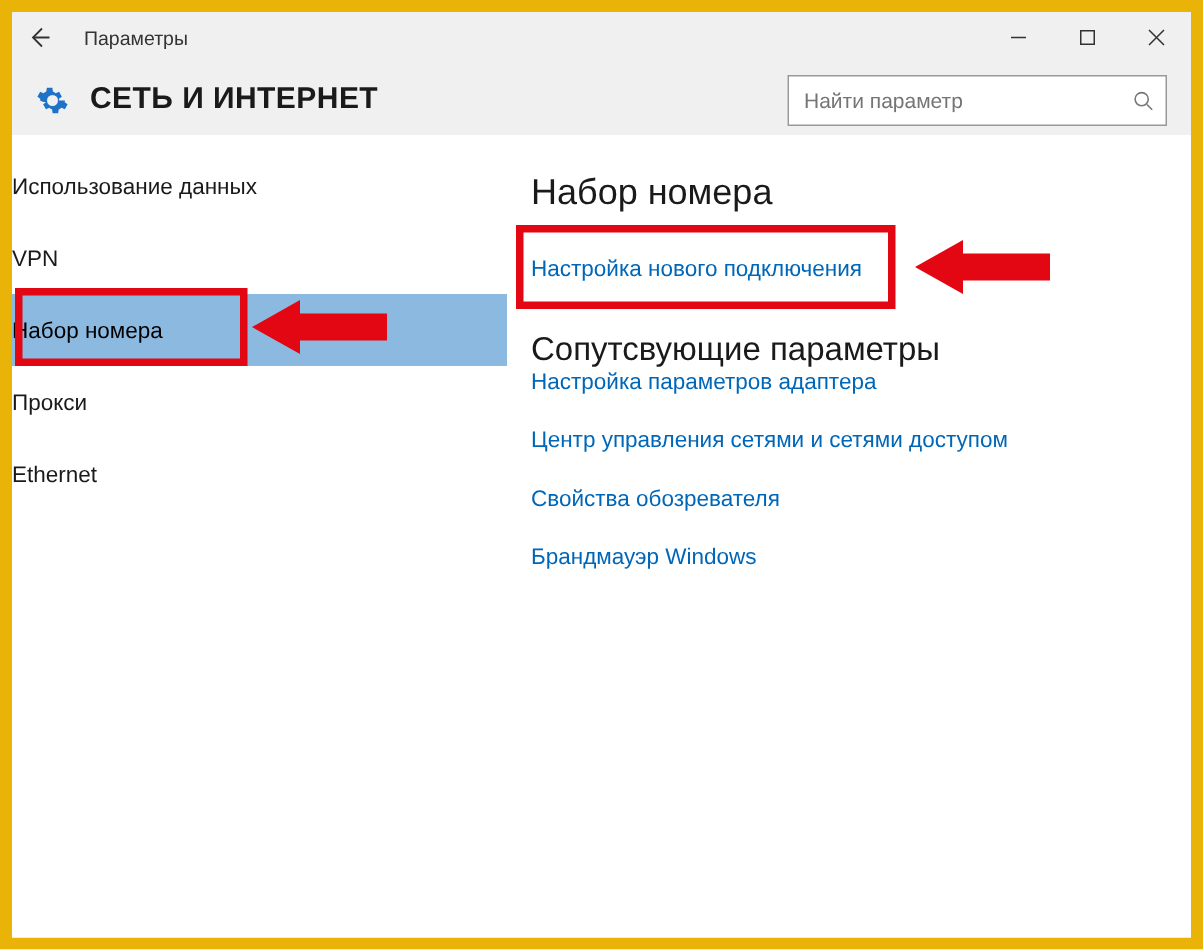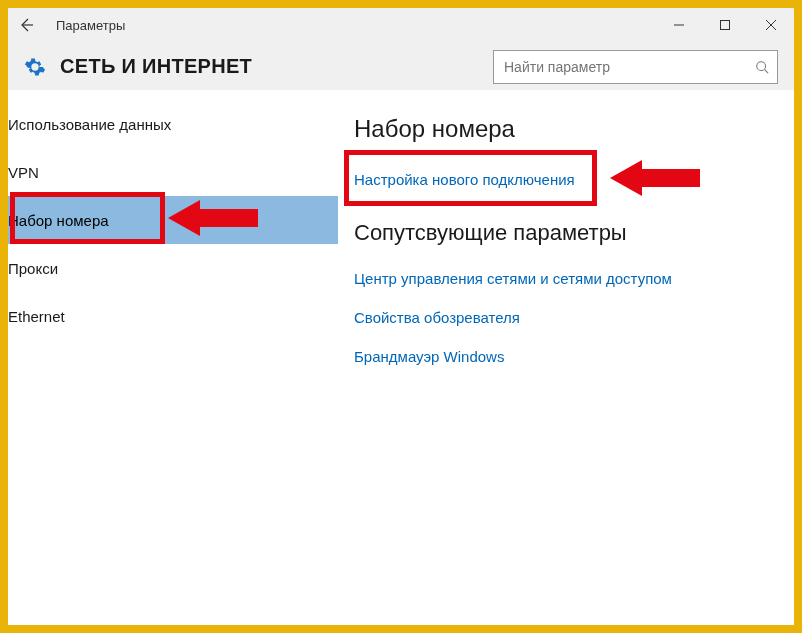--- a/index.html
+++ b/index.html
@@ -7,33 +7,33 @@
   .window { width: 802px; height: 633px; border: 8px solid #eab308; display: flex; flex-direction: column; background: #fff; }
   .titlebar { height: 34px; background: #f0f0f0; display: flex; align-items: center; position: relative; }
   .back-btn { width: 36px; height: 34px; display: flex; align-items: center; justify-content: center; font-size: 16px; color: #333; }
   .title-text { font-size: 13px; color: #333; margin-left: 12px; }
   .win-controls { position: absolute; right: 0; top: 0; display: flex; }
   .win-btn { width: 46px; height: 34px; display: flex; align-items: center; justify-content: center; font-size: 13px; color: #333; }
   .win-btn svg { display: block; }
   .header { height: 48px; background: #f0f0f0; display: flex; align-items: center; padding: 0 16px; position: relative; }
   .gear { width: 20px; height: 20px; margin-right: 16px; }
   .header-title { font-size: 20px; font-weight: 700; color: #1a1a1a; letter-spacing: 0.3px; }
-  .search-wrap { position: absolute; right: 16px; top: 8px; width: 285px; height: 34px; border: 1px solid #999; background: #fff; display: flex; align-items: center; }
+  .search-wrap { position: absolute; right: 16px; top: 8px; width: 253px; height: 34px; border: 1px solid #999; background: #fff; display: flex; align-items: center; }
   .search-input { flex: 1; border: none; outline: none; padding: 0 10px; font-size: 14px; color: #666; background: transparent; }
   .search-icon { width: 30px; display: flex; align-items: center; justify-content: center; color: #777; }
   .body { flex: 1; display: flex; background: #fff; }
   .sidebar { width: 330px; padding-top: 10px; position: relative; }
   .sidebar-item { height: 48px; display: flex; align-items: center; font-size: 15px; color: #1a1a1a; }
   .sidebar-item.selected { background: #8bb9e0; color: #000; }
   .hl-sidebar { position: absolute; border: 5px solid #e30613; pointer-events: none; }
   .arrow { position: absolute; pointer-events: none; }
   .content { flex: 1; padding: 25px 16px 16px 16px; position: relative; }
   .sec-title { font-size: 24px; font-weight: 400; color: #1a1a1a; margin-bottom: 28px; }
   .link { font-size: 15px; color: #0067b8; margin-bottom: 22px; display: block; }
-  .sub-title { font-size: 22px; font-weight: 400; color: #1a1a1a; margin-top: 32px; margin-bottom: 24px; }
+  .sub-title { font-size: 22px; font-weight: 400; color: #1a1a1a; margin-top: 32px; }
   .hl-content { position: absolute; border: 5px solid #e30613; pointer-events: none; }
 </style>
 </head>
 <body>
 
 <div class="window">
 
   <div class="titlebar">
     <div class="back-btn">
       <svg width="16" height="16" viewBox="0 0 16 16">
@@ -102,20 +102,21 @@
       <svg class="arrow" style="left:160px; top:104px;" width="100" height="48" viewBox="0 0 100 48">
         <polygon points="0,24 32,6 32,15 90,15 90,33 32,33 32,42" fill="#e30613"></polygon>
       </svg>
     </div>
 
     <div class="content">
       <div class="sec-title">Набор номера</div>
       <a class="link">Настройка нового подключения</a>
 
       <div class="sub-title">Сопутсвующие параметры</div>
+      <a class="link">Настройка параметров адаптера</a>
       <a class="link">Центр управления сетями и сетями доступом</a>
       <a class="link">Свойства обозревателя</a>
       <a class="link">Брандмауэр Windows</a>
 
       <div class="hl-content" style="left:6px; top:60px; width:253px; height:56px;"></div>
       <svg class="arrow" style="left:272px; top:64px;" width="100" height="48" viewBox="0 0 100 48">
         <polygon points="0,24 32,6 32,15 90,15 90,33 32,33 32,42" fill="#e30613"></polygon>
       </svg>
     </div>
 

